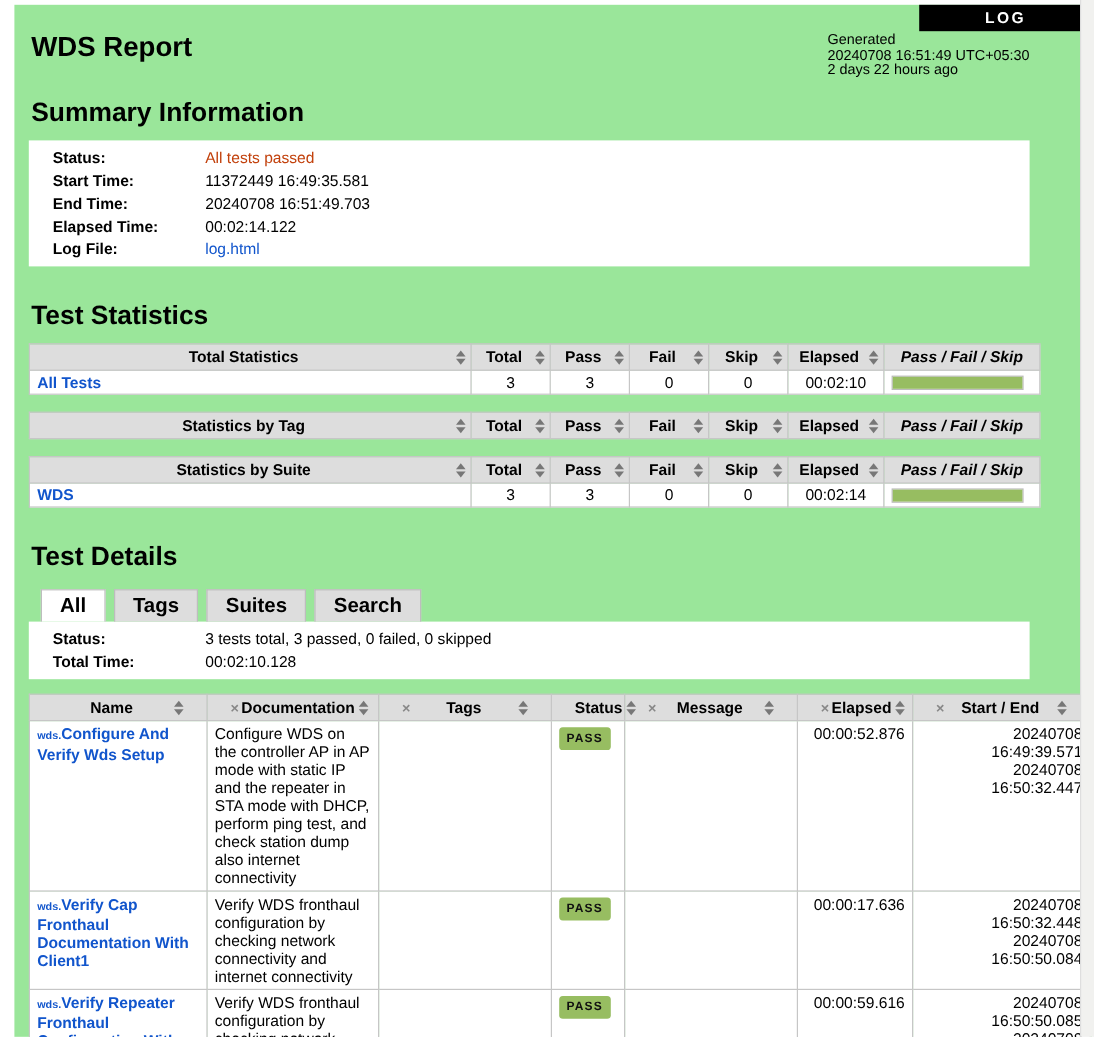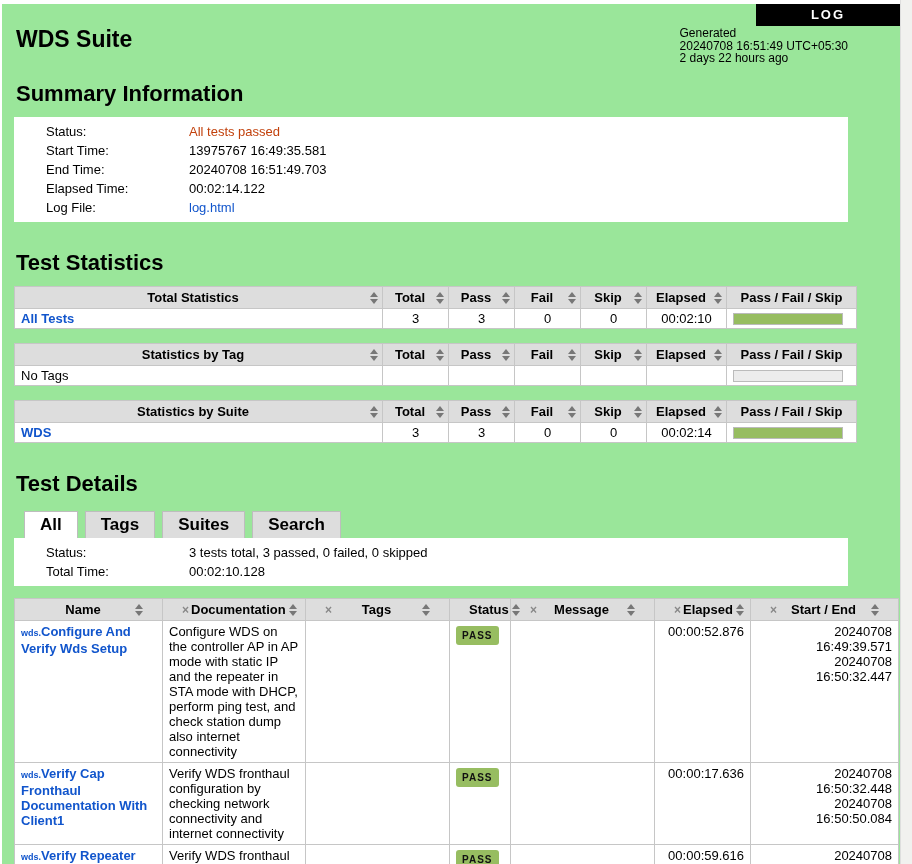--- a/index.html
+++ b/index.html
@@ -1,50 +1,50 @@
 <!DOCTYPE html>
 <html><head>
 <meta charset="utf-8">
 <style>
   * { box-sizing: border-box; }
   html,body { margin:0; padding:0; width:912px; height:864px; overflow:hidden;
               background:#fff; font-family:"Liberation Sans", sans-serif; color:#000; }
-  .page { position:absolute; top:4px; left:2px; width:898px; height:860px;
+  .page { position:absolute; top:4px; left:12px; width:898px; height:860px;
           background:#9ae69a; }
   .scrollbar-track { position:absolute; top:0; right:0; width:12px; height:864px;
           background:#f1f1ef; border-left:1px solid #dedede; }
 
   
   .log-button { position:absolute; top:0; right:0; width:144px; height:22px;
           background:#000; color:#fff; font-weight:bold; font-size:13px;
           letter-spacing:2px; text-align:center; line-height:22px; cursor:pointer; }
   .generated { position:absolute; top:23px; right:52px; text-align:left;
           font-size:12px; line-height:12.5px; }
 
   h1 { font-size:23px; margin:0; padding:22px 0 0 14px; }
   h2 { font-size:22px; margin:28px 0 10px 14px; }
 
   
   .white-box { background:#fff; margin-left:12px; width:834px; padding:5px 0; }
   .kv-row { display:flex; font-size:13px; line-height:19px; }
-  .kv-label { width:147px; padding-left:4px; font-weight:normal;margin-left:28px; }
+  .kv-label { width:147px; padding-left:20px; font-weight:bold; }
   .status-pass-text { color:#c2410c; }
   a.link { color:#15c; text-decoration:none; }
   a.link.bold { font-weight:bold; }
 
   
   table.stats { border-collapse:collapse; margin:0 0 14px 12px; width:834px;
           font-size:13px; table-layout:fixed; }
   table.stats th { background:#ddd; border:1px solid #c6c6c6; padding:2px 4px;
           font-weight:bold; height:22px; }
   table.stats td { background:#fff; border:1px solid #c6c6c6; padding:2px 6px; height:19px; }
   .col-name  { width:368px; }
   .col-num   { width:66px; }
   .col-elaps { width:80px; }
-  .col-graph { width:130px; }
+  .col-graph { width:130px;font-style:italic; }
   td.center { text-align:center; }
   .th-flex { display:flex; align-items:center; }
   .th-flex .lbl { flex:1; text-align:center; }
 
   .sort-arrows { display:inline-flex; flex-direction:column; gap:2px; margin-left:3px; cursor:pointer; }
   .sort-arrows i { width:0; height:0; border-left:4px solid transparent; border-right:4px solid transparent; }
   .sort-arrows .up   { border-bottom:5px solid #777; }
   .sort-arrows .down { border-top:5px solid #777; }
 
   .bar-track { width:110px; height:12px; border:1px solid #bbb; background:#ececec; }
@@ -78,31 +78,31 @@
 <div class="page">
 
   <div class="log-button">LOG</div>
 
   <div class="generated">
     <div>Generated</div>
     <div>20240708 16:51:49 UTC+05:30</div>
     <div>2 days 22 hours ago</div>
   </div>
 
-  <h1>WDS Suite</h1>
+  <h1>WDS Report</h1>
 
   <h2>Summary Information</h2>
   <div class="white-box">
     <div class="kv-row">
       <div class="kv-label">Status:</div>
       <div class="status-pass-text">All tests passed</div>
     </div>
     <div class="kv-row">
       <div class="kv-label">Start Time:</div>
-      <div>13975767 16:49:35.581</div>
+      <div>11372449 16:49:35.581</div>
     </div>
     <div class="kv-row">
       <div class="kv-label">End Time:</div>
       <div>20240708 16:51:49.703</div>
     </div>
     <div class="kv-row">
       <div class="kv-label">Elapsed Time:</div>
       <div>00:02:14.122</div>
     </div>
     <div class="kv-row">
@@ -240,33 +240,20 @@
             <span class="th-flex">
               <span class="lbl">Elapsed</span>
               <span class="sort-arrows">
                 <i class="up"></i>
                 <i class="down"></i>
               </span>
             </span>
           </th>
       <th class="col-graph">Pass / Fail / Skip</th>
     </tr>
-    <tr>
-      <td>No Tags</td>
-      <td class="center"></td>
-      <td class="center"></td>
-      <td class="center"></td>
-      <td class="center"></td>
-      <td class="center"></td>
-      <td>
-            <div class="bar-track">
-              <div class="bar-fill" style="width: 0%;"></div>
-            </div>
-          </td>
-    </tr>
   </tbody>
     </table>
 
   <table class="stats">
     <tbody>
         <tr>
       <th class="col-name">
             <span class="th-flex">
               <span class="lbl">Statistics by Suite</span>
               <span class="sort-arrows">

